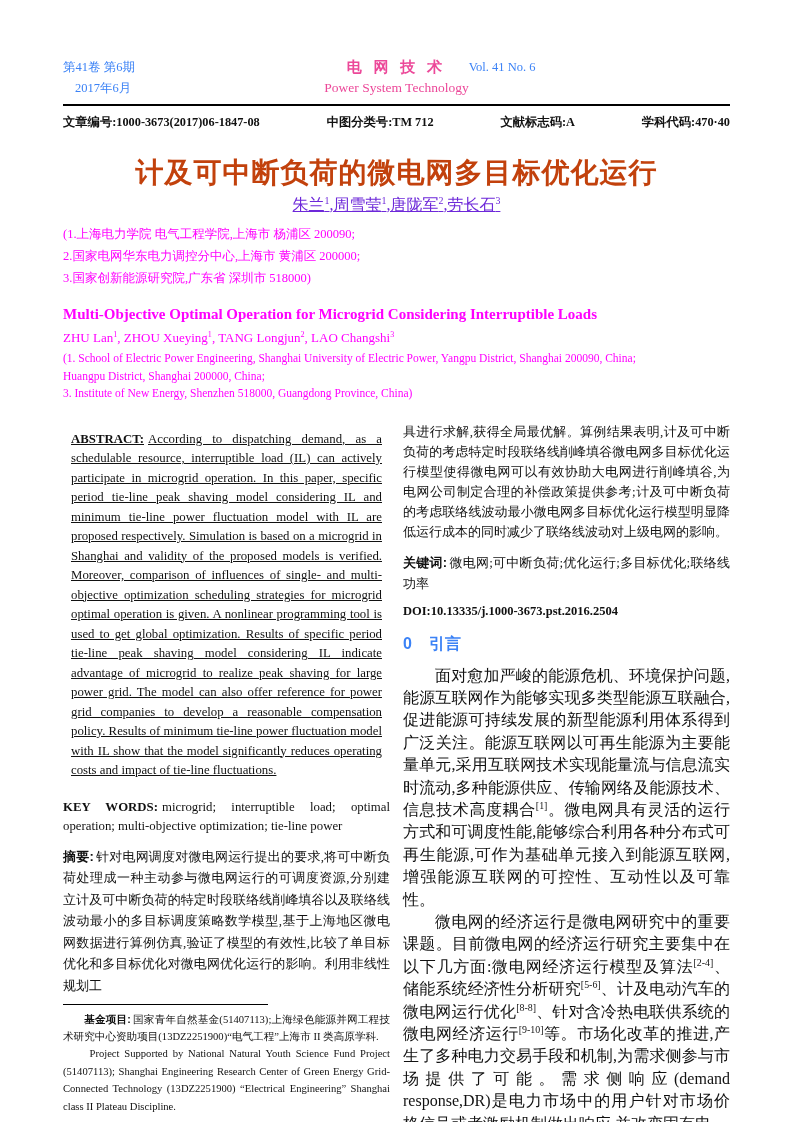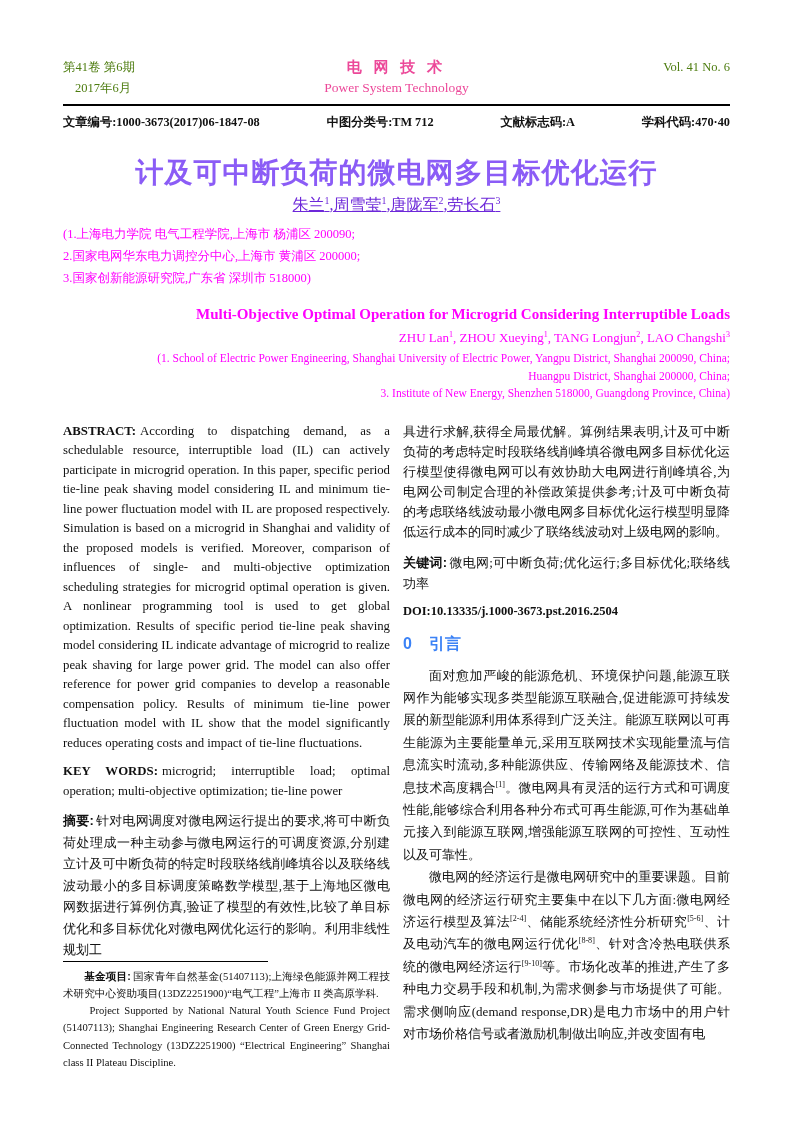--- a/index.html
+++ b/index.html
@@ -9,63 +9,63 @@
     width: 793px; height: 1122px;
     background: #ffffff;
     font-family: "Liberation Serif","DejaVu Serif",serif;
     color: #111;
     overflow: hidden;
   }
   .inner { position:absolute; left:63px; top:57px; width:667px; }
 
   
   .hdr-grid { display:grid; grid-template-columns:1fr auto 1fr; align-items:start; }
-  .hdr-left, .hdr-right { font-size:12.5px; line-height:21px; color:#4d7c0f; }
+  .hdr-left, .hdr-right { font-size:12.5px; line-height:21px; color:#3b82f6; }
   .hdr-left .second { padding-left:12px; }
-  .hdr-right { text-align:right; }
+  .hdr-right { }
   .hdr-center { text-align:center; color:#ec4899; }
   .journal-cn { font-size:15px; font-weight:bold; letter-spacing:4px; line-height:21px; }
   .journal-en { font-size:13.5px; line-height:20px; }
   .hdr-rule { border-top:2px solid #000; margin-top:5px; }
   .meta-row { display:flex; justify-content:space-between; margin-top:8px; font-size:12.3px; font-weight:bold; white-space:nowrap; }
 
   
-  .title-cn { margin:24px 0 0; text-align:center; color:#8b5cf6; font-size:28px; font-weight:bold; letter-spacing:1px; line-height:36px; }
+  .title-cn { margin:24px 0 0; text-align:center; color:#c2410c; font-size:28px; font-weight:bold; letter-spacing:1px; line-height:36px; }
   .authors-cn { margin-top:3px; text-align:center; color:#6d28d9; font-size:16px; line-height:22px;text-decoration:underline; }
   sup { font-size:62%; line-height:0; }
   .affil-cn { margin-top:7px; color:#FF00FF; font-size:12.5px; line-height:22px; }
 
-  .en-block { margin-top:15px; text-align:right; color:#FF00FF; }
+  .en-block { margin-top:15px; text-align:left; color:#FF00FF; }
   .en-title { font-weight:bold; font-size:15px; line-height:20px; }
   .authors-en { margin-top:5px; font-size:13px; line-height:18px; }
   .affil-en { margin-top:3px; font-size:11.5px; line-height:17.5px; }
 
   
   .columns { display:flex; gap:13px; margin-top:19px; height:648px; }
   .col { width:327px; text-align:justify; }
   .col-left { display:flex; flex-direction:column; }
 
-  .abstract-en { margin:0; font-size:12.8px; line-height:19.5px; }
+  .abstract-en { margin:8px; font-size:12.8px; line-height:19.5px;text-decoration:underline; }
   .keywords-en { margin:9px 0 0; font-size:12.8px; line-height:19.5px; }
-  .abstract-cn { margin:9px 0 0; font-size:13px; line-height:21.5px; }
+  .abstract-cn { margin:9px 0 8px; font-size:13px; line-height:21.5px; }
   .b-label { font-weight:bold; margin-right:4px; }
   .b-label-cn { font-weight:bold; font-family:"Liberation Sans","DejaVu Sans",sans-serif; margin-right:2px; }
 
   .footnote { margin-top:auto; }
   .fn-rule { width:205px; border-top:1.5px solid #000; margin-bottom:6px; }
   .fn-cn { margin:0; font-size:10.6px; line-height:17px; text-indent:2em; }
   .fn-en { margin:0; font-size:10.6px; line-height:17.5px; text-indent:2.5em; }
 
   .abstract-cn-cont { margin:0; font-size:13px; line-height:20px; }
   .keywords-cn { margin:10px 0 0; font-size:13px; line-height:21px; }
   .doi { margin:10px 0 0; font-size:12.5px; font-weight:bold; }
   .section-heading { margin:15px 0 10px; color:#3b82f6; font-size:16px; font-weight:bold;
                      font-family:"Liberation Sans","DejaVu Sans",sans-serif; }
   .sec-title { margin-left:17px; }
-  .body-cn { margin:0; font-size:13px; line-height:22.4px; text-indent:2em; }
+  .body-cn { margin:0; font-size:16px; line-height:22.4px; text-indent:2em; }
 </style>
 </head>
 <body>
 
 <div class="page">
   <div class="inner">
 
     <header>
       <div class="hdr-grid">
         <div class="hdr-left">

